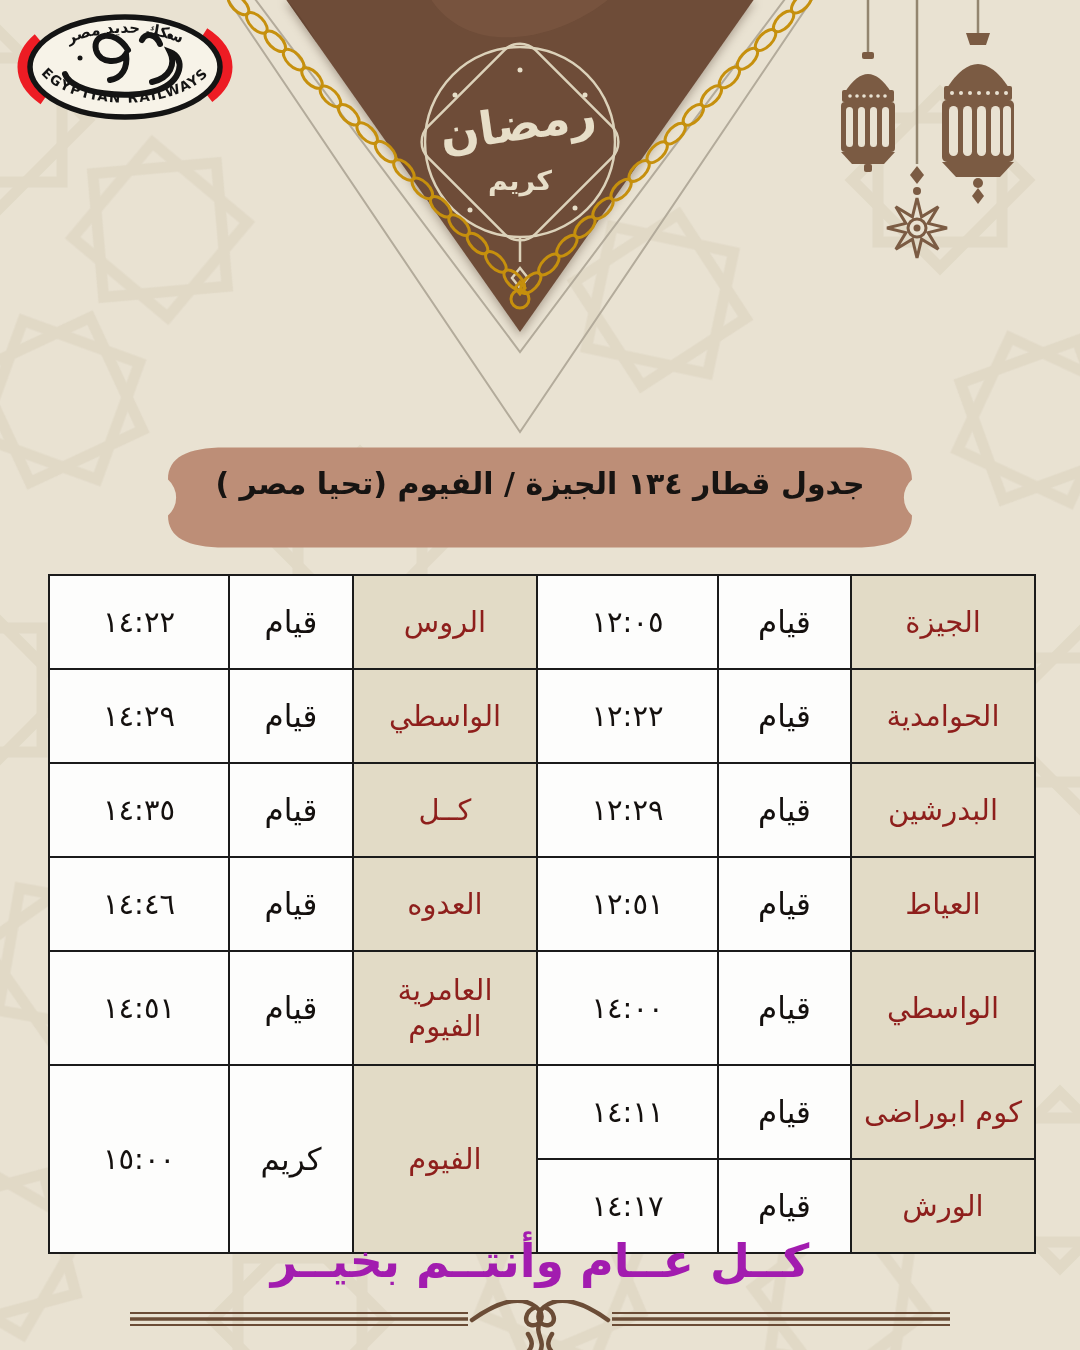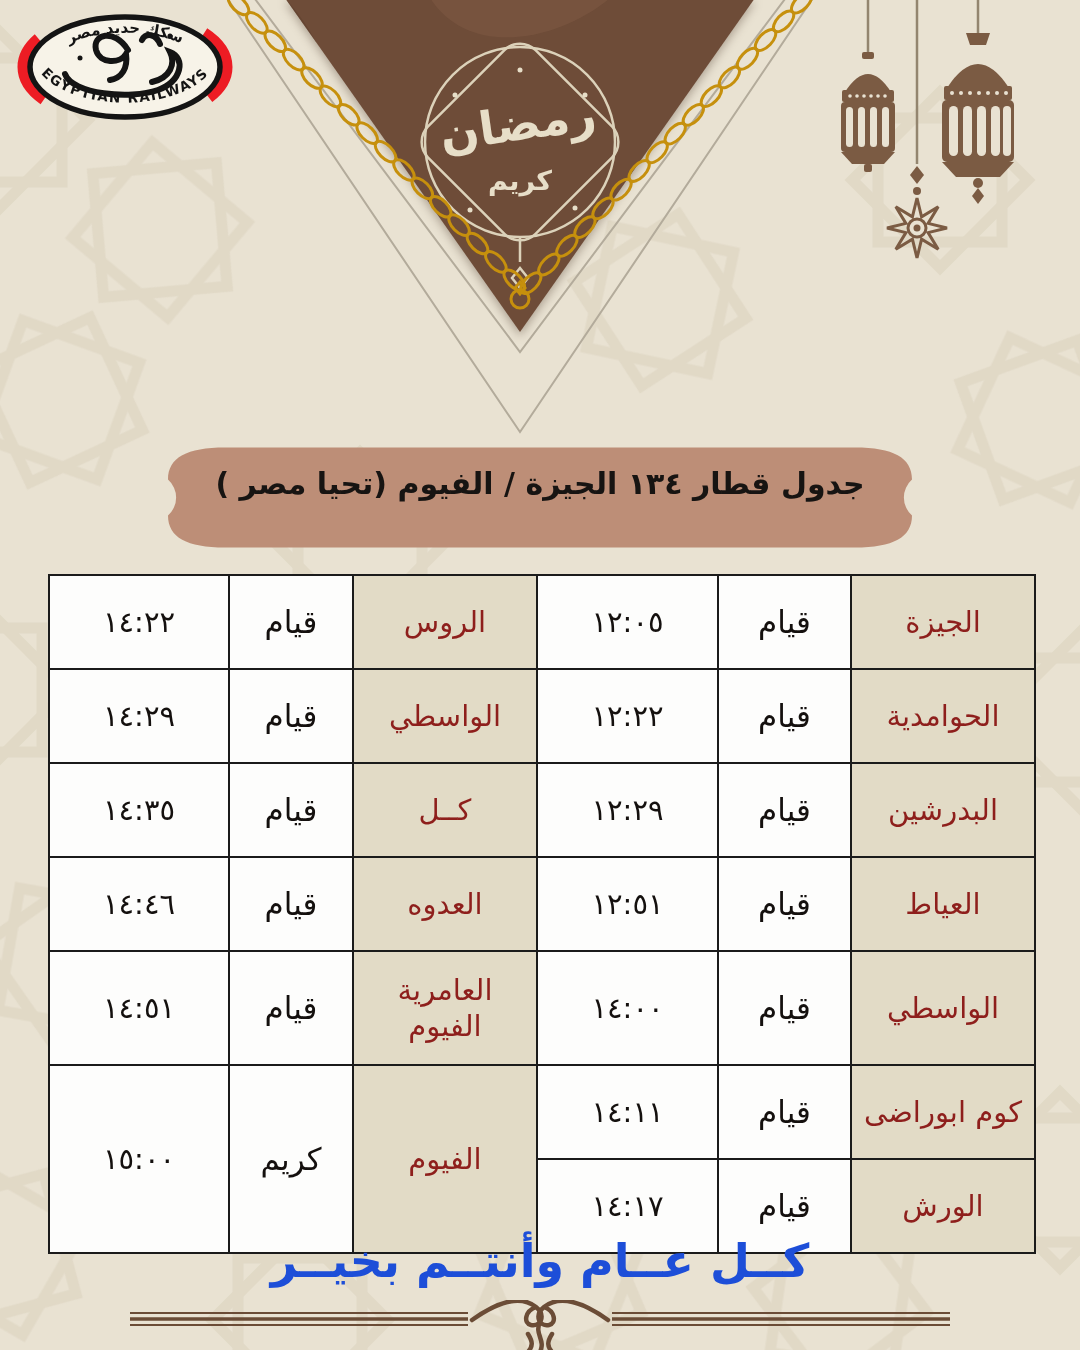--- a/index.html
+++ b/index.html
@@ -37,21 +37,21 @@
     border:2.5px solid #1b1b1b; text-align:center; vertical-align:middle;
     height:94px; padding:20px 6px;
   }
   td.st{ background:#e2dbc6; color:#8e1f1c; font-weight:400; font-size:29px; line-height:36px; }
   td.lb{ background:#fdfdfc; color:#14100e; font-size:31px; }
   td.tm{ background:#fdfdfc; color:#14100e; font-size:29px; letter-spacing:1px; }
 
   
   .greet{
     position:absolute; top:1234px; left:0; width:100%; z-index:3; text-align:center;
-    direction:rtl; color:#1d4ed8; font-weight:800; font-size:46px;
+    direction:rtl; color:#a21caf; font-weight:800; font-size:46px;
   }
 </style>
 </head>
 <body>
 
 <div class="page">
 
   <svg class="layer z0" width="1080" height="1350" viewBox="0 0 1080 1350">
     <defs>
       <g id="star8" fill="none" stroke="#d9d0bb" stroke-width="11">

